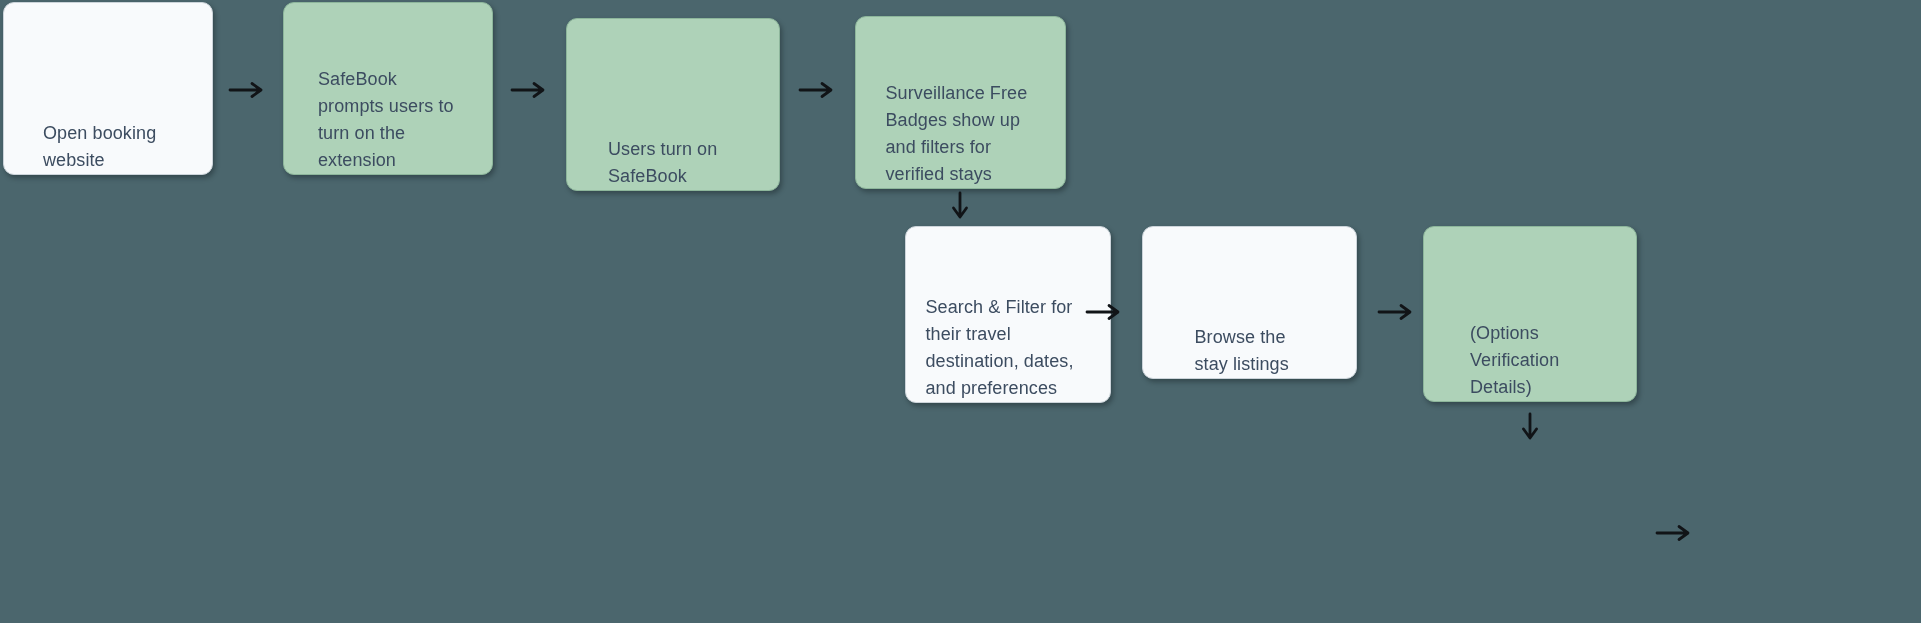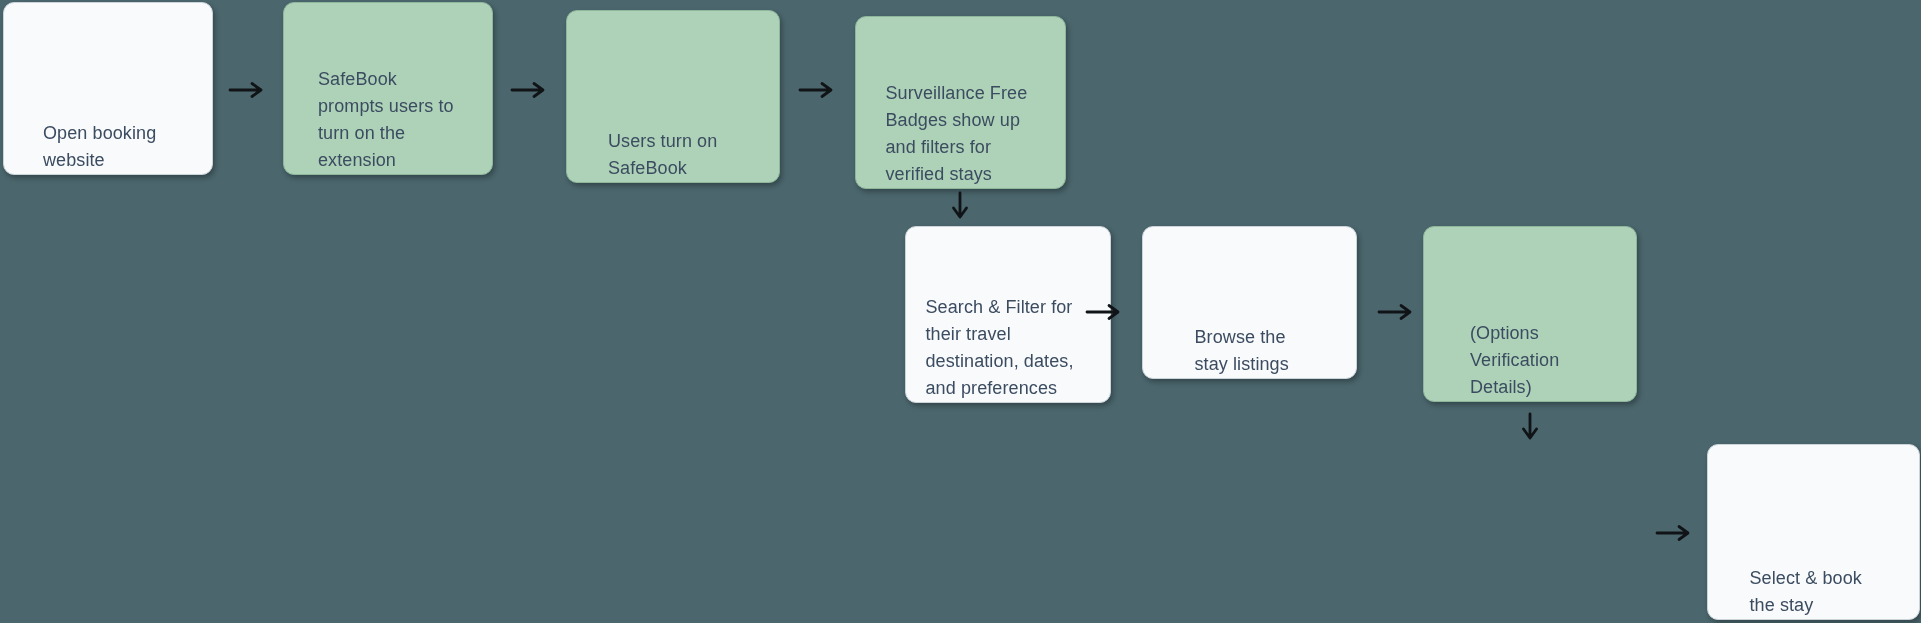--- a/index.html
+++ b/index.html
@@ -72,21 +72,21 @@
   </svg>
 
   <div class="node green" style="left:283px;top:2px;width:210px;height:173px">
     <div class="label" style="width:140px">SafeBook prompts users to turn on the extension</div>
   </div>
 
   <svg class="arrow" style="left:510px;top:81px" width="38" height="18" viewBox="0 0 38 18">
     <path d="M2 9 H32 M24 2.5 L33 9 L24 15.5"></path>
   </svg>
 
-  <div class="node green" style="left:566px;top:10px;width:214px;height:173px">
+  <div class="node green" style="left:566px;top:18px;width:214px;height:173px">
     <div class="label" style="width:130px">Users turn on SafeBook</div>
   </div>
 
   <svg class="arrow" style="left:798px;top:81px" width="38" height="18" viewBox="0 0 38 18">
     <path d="M2 9 H32 M24 2.5 L33 9 L24 15.5"></path>
   </svg>
 
   <div class="node green" style="left:855px;top:16px;width:211px;height:173px">
     <div class="label" style="width:150px">Surveillance Free Badges show up and filters for verified stays</div>
   </div>
@@ -117,17 +117,14 @@
 
   <svg class="arrow" style="left:1521px;top:412px" width="18" height="30" viewBox="0 0 18 30">
     <path d="M9 2 V24 M2.5 17 L9 26 L15.5 17"></path>
   </svg>
 
 
   <svg class="arrow" style="left:1655px;top:524px" width="38" height="18" viewBox="0 0 38 18">
     <path d="M2 9 H32 M24 2.5 L33 9 L24 15.5"></path>
   </svg>
 
-  <div class="node white" style="left:1707px;top:444px;width:213px;height:176px">
-    <div class="label" style="width:128px">Select &amp; book the stay</div>
-  </div>
 
 </div>
 
 </body></html>

